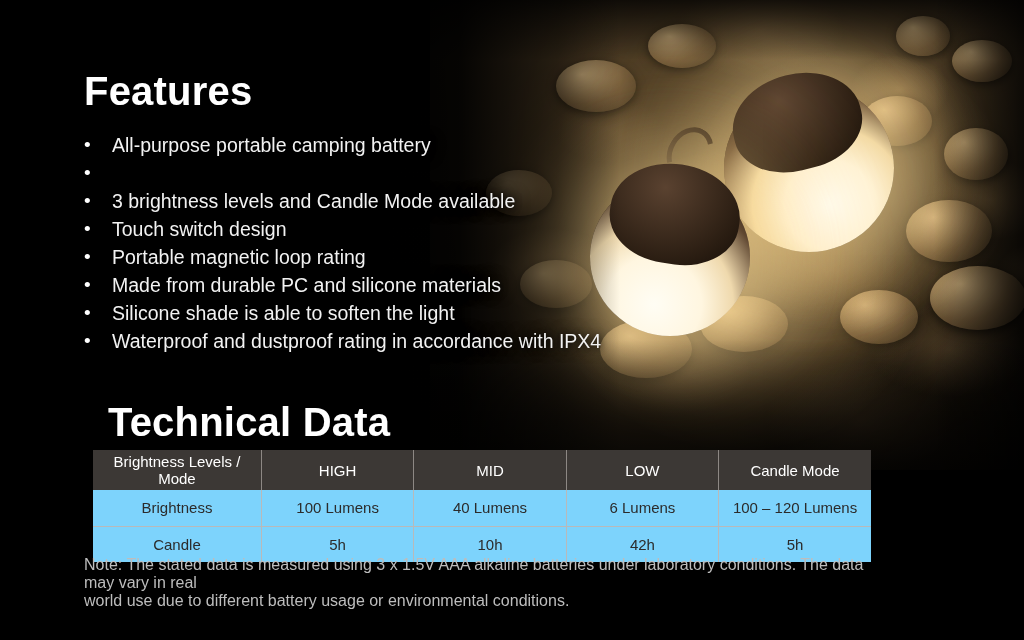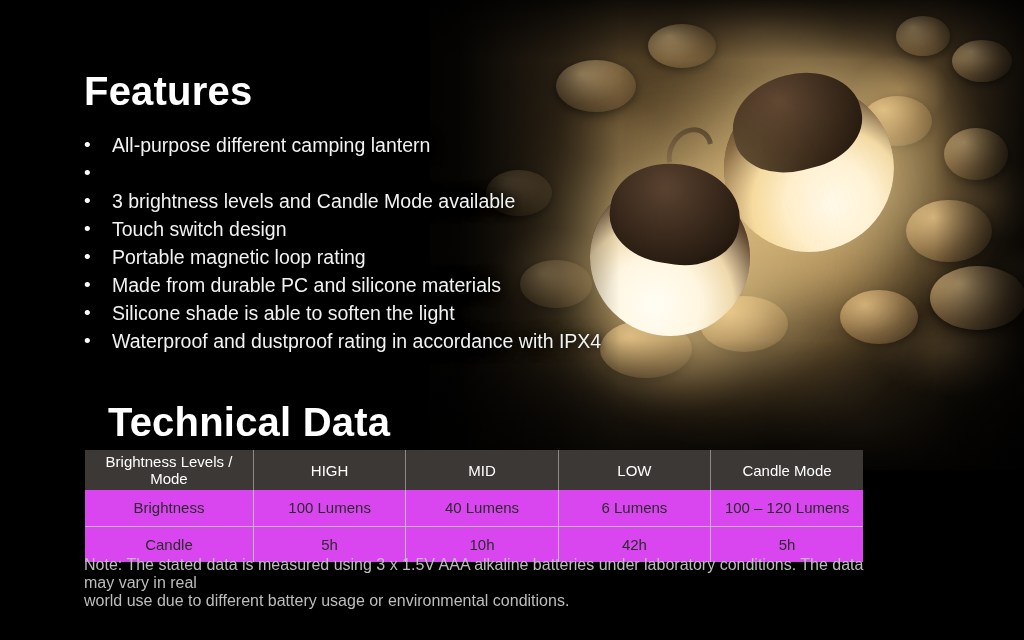--- a/index.html
+++ b/index.html
@@ -91,36 +91,36 @@
     text-align:left; text-shadow:0 1px 6px rgba(0,0,0,.9);
   }
   .feature-text {
     font-size:19.5px; line-height:28px; color:#f2f2f2; font-weight:400;
     text-shadow:0 1px 7px rgba(0,0,0,.95), 0 0 16px rgba(0,0,0,.8);
     white-space:pre-line;
   }
 
   
   #tech-table {
-    position:absolute; left:85px; top:450px; width:778px;
+    position:absolute; left:93px; top:450px; width:778px;
     border-collapse:collapse; table-layout:fixed;
   }
   #tech-table col.c0 { width:168px; }
   #tech-table col.cx { width:152px; }
   #tech-table th, #tech-table td {
     height:36px; text-align:center; vertical-align:middle;
     font-weight:400; font-size:15px; padding:2px 4px;
   }
   #tech-table thead th {
     background:#3c3835; color:#fff; height:40px; font-size:15px; line-height:17px;
     border-right:1px solid #8d8884;
   }
   #tech-table thead th:last-child { border-right:none; }
   #tech-table tbody td {
-    background:#d946ef; color:#2b2b2b;
+    background:#7dd3fc; color:#2b2b2b;
     border-right:1px solid #b9b9b9; border-top:1px solid #b9b9b9;
   }
   #tech-table tbody td:last-child { border-right:none; }
   #tech-table tbody tr:first-child td { border-top:none; }
 
   #table-note {
     position:absolute; left:84px; top:556px; width:790px;
     font-size:16px; line-height:18px; color:#bdbdbd; white-space:pre-line;
   }
 </style>
@@ -166,21 +166,21 @@
   <div class="fade-bottom"></div>
 </div>
 
 <div id="content">
 
   <h1 class="section-heading" id="features-heading">Features</h1>
 
   <ul id="features-list">
     <li class="feature-item">
       <span class="bullet">•</span>
-      <span class="feature-text">All-purpose different camping lantern</span>
+      <span class="feature-text">All-purpose portable camping battery</span>
     </li>
     <li class="feature-item">
       <span class="bullet">•</span>
     </li>
     <li class="feature-item">
       <span class="bullet">•</span>
       <span class="feature-text">3 brightness levels and Candle Mode available</span>
     </li>
     <li class="feature-item">
       <span class="bullet">•</span>

